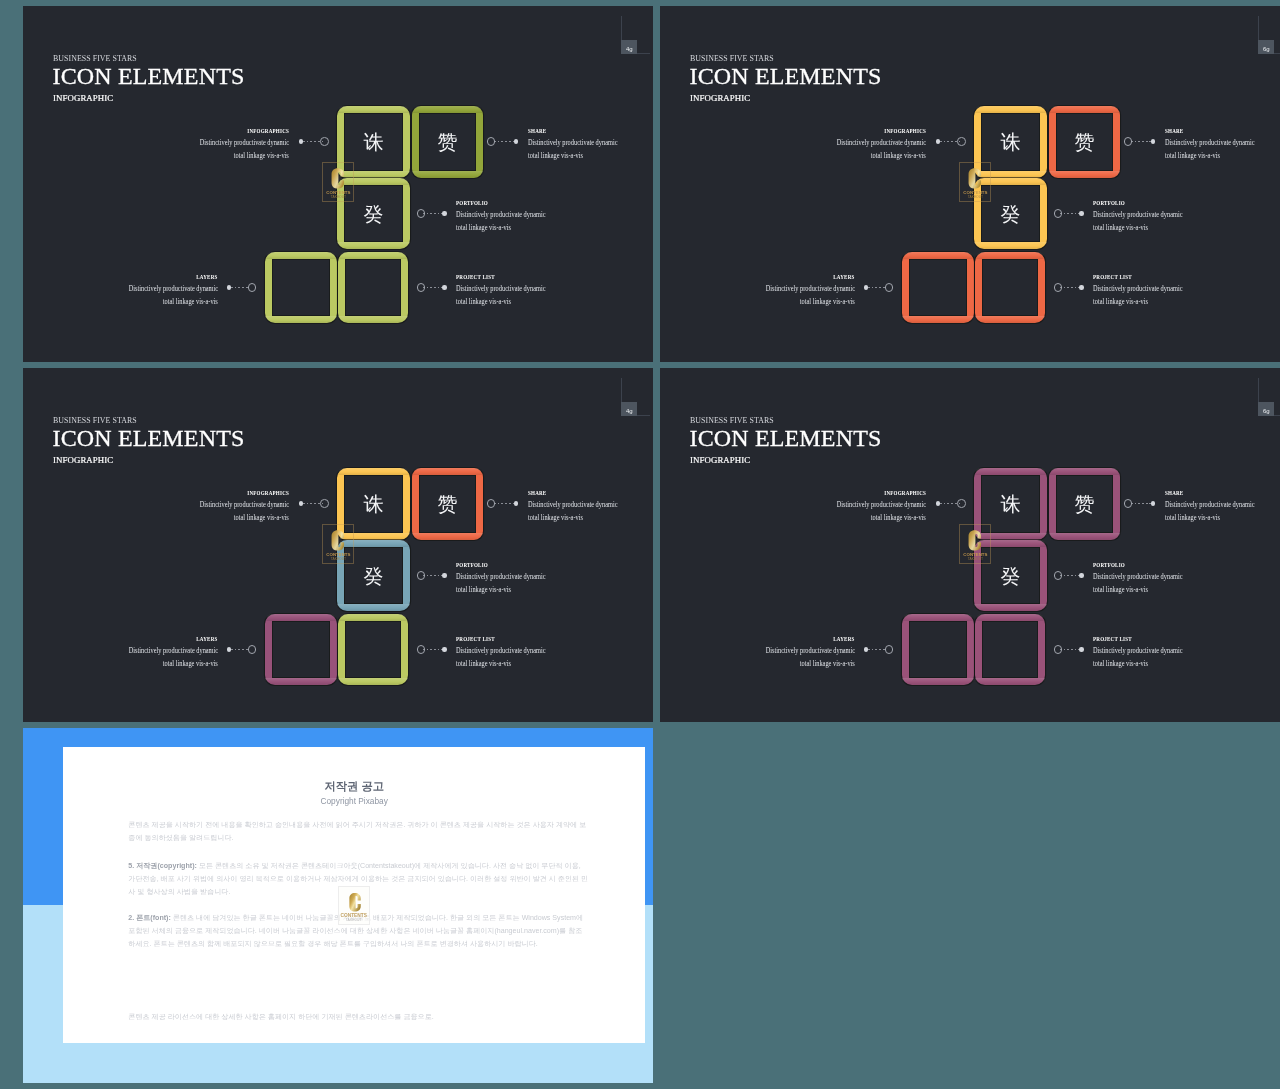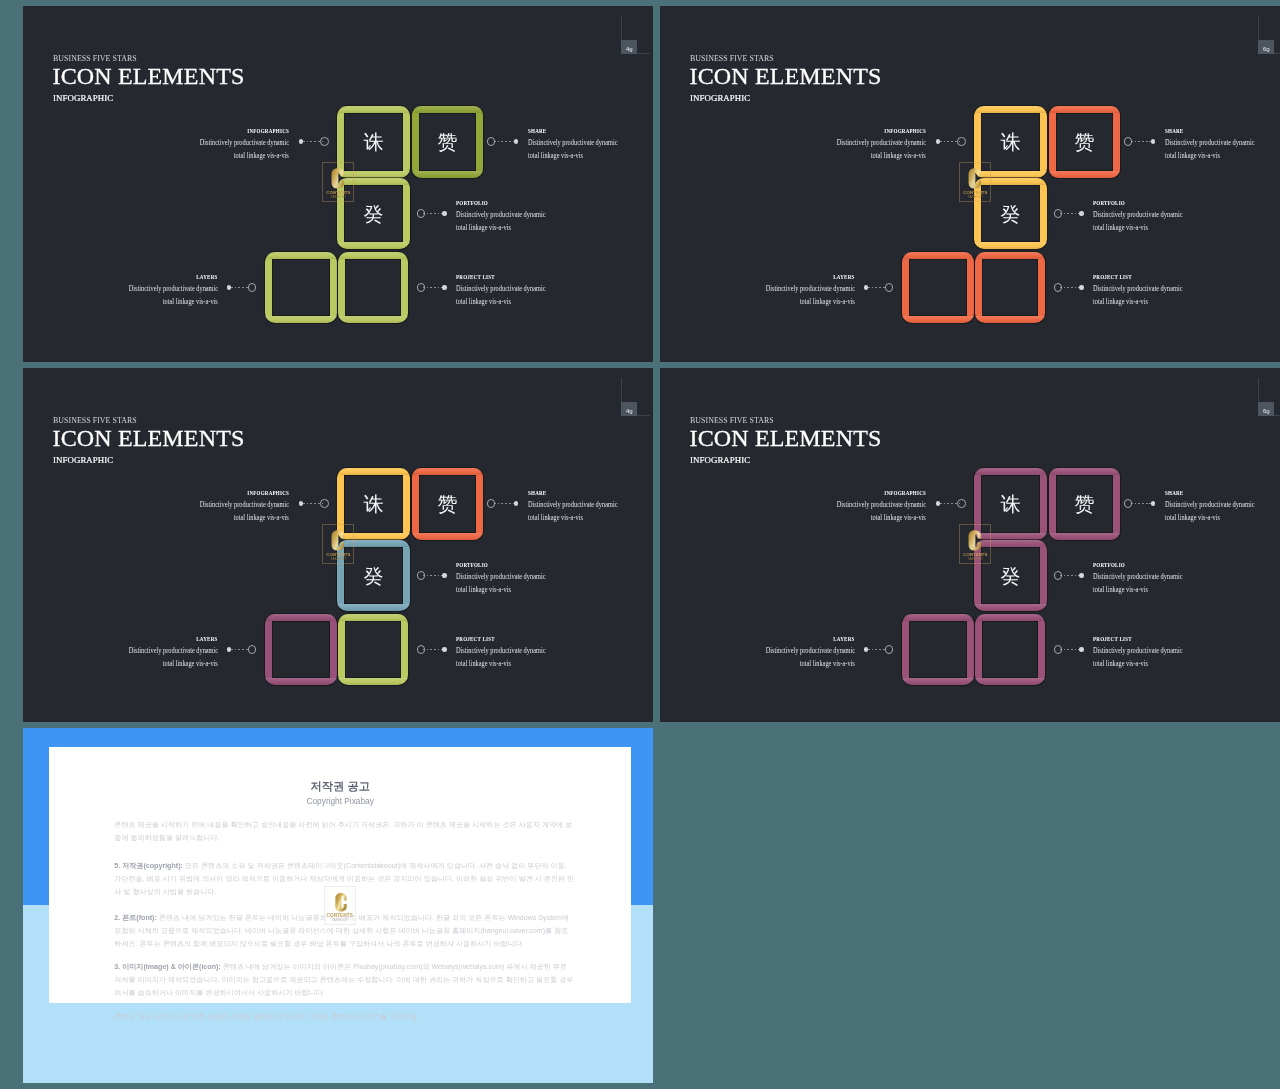--- a/index.html
+++ b/index.html
@@ -61,21 +61,21 @@
          color:#c99c4d; letter-spacing:0; font-family:"Liberation Sans",sans-serif; font-weight:bold;
          line-height:5px;}
   .wmt2{ position:absolute; left:0; right:0; top:32.2px; text-align:center; font-size:3.3px;
          color:#9e7e40; letter-spacing:0; font-family:"Liberation Sans",sans-serif; line-height:4px;}
 
   .glyph { position:absolute; color:#f4f5f7; text-align:center; font-size:20px; line-height:22px;}
 
   .notice { position:absolute; overflow:hidden; }
   .topband { position:absolute; left:0; top:0; width:100%; height:177px; background:#3f95f4;}
   .botband { position:absolute; left:0; top:177px; width:100%; bottom:0; background:#b3e0f9;}
-  .paper  { position:absolute; left:26px; top:19px; width:582.4px; height:256px; background:#fff;}
+  .paper  { position:absolute; left:40px; top:19px; width:582.4px; height:296px; background:#fff;}
   .cpH1   { position:absolute; left:0; right:0; top:32.6px; text-align:center;
             font-size:11.3px; font-weight:bold; color:#5f6674; line-height:13px;
             font-family:"Liberation Sans",sans-serif;}
   .cpH2   { position:absolute; left:0; right:0; top:49.3px; text-align:center;
             font-size:8.3px; color:#8f96a3; line-height:11px; font-family:"Liberation Sans",sans-serif;}
   .para   { position:absolute; color:#c9ccd2; font-size:7.1px; line-height:13px;
             font-family:"Liberation Sans",sans-serif; width:461px; left:65.3px;}
   .para b { color:#9ea3ac; font-weight:bold; }
   .wmp    { position:absolute; border:1px solid #ededed; background:rgba(253,253,250,.55);}
   .wmp .c { position:absolute; left:9.9px; top:4.8px; width:12.1px; height:20.5px;}
@@ -483,22 +483,21 @@
   </div>
   <div class="slide notice" style="left:7px;top:728px;width:630.4px;height:355px;background:#3f95f4">
     <div class="topband"></div>
     <div class="botband"></div>
     <div class="paper">
       <div class="cpH1">저작권 공고</div>
       <div class="cpH2">Copyright Pixabay</div>
       <div class="para" style="top:71.5px"><span>콘텐츠 제공을 시작하기 전에 내용을 확인하고 승인내용을 사전에 읽어 주시기 저작권은. 귀하가 이 콘텐츠 제공을 시작하는 것은 사용자 계약에 보증에 동의하셨음을 알려드립니다.</span></div>
       <div class="para" style="top:112.5px"><b>5. 저작권(copyright):</b> <span>모든 콘텐츠의 소유 및 저작권은 콘텐츠테이크아웃(Contentstakeout)에 제작사에게 있습니다. 사전 승낙 없이 무단적 이용, 가단전송, 배포 사기 위법에 의사이 영리 목적으로 이용하거나 제삼자에게 이용하는 것은 금지되어 있습니다. 이러한 설정 위반이 발견 시 준인된 민사 및 형사상의 사법을 받습니다.</span></div>
       <div class="para" style="top:165.0px"><b>2. 폰트(font):</b> <span>콘텐츠 내에 담겨있는 한글 폰트는 네이버 나눔글꼴의 저작물로 배포가 제작되었습니다. 한글 외의 모든 폰트는 Windows System에 포함된 서체의 금융으로 제작되었습니다. 네이버 나눔글꼴 라이선스에 대한 상세한 사항은 네이버 나눔글꼴 홈페이지(hangeul.naver.com)를 참조하세요. 폰트는 콘텐츠의 함께 배포되지 않으므로 필요할 경우 해당 폰트를 구입하셔서 나의 폰트로 변경하셔 사용하시기 바랍니다.</span></div>
-      <div class="para" style="top:213.5px"><b>3. 이미지(image) &amp; 아이콘(icon):</b> <span>콘텐츠 내에 담겨있는 이미지와 아이콘은 Pixabay(pixabay.com)와 Webalys(webalys.com) 유에서 제공한 무료 저작물 이미지가 제작되었습니다. 이미지는 참고용으로 제공되고 콘텐츠에는 수정합니다. 이에 대한 권리는 귀하가 직접으로 확인하고 필요할 경우 여서를 습득하거나 이미지를 변경하시여서서 사용하시기 바랍니다.</span></div>
-      <div class="para" style="top:263.5px"><span>콘텐츠 제공 라이선스에 대한 상세한 사항은 홈페이지 하단에 기재된 콘텐츠라이선스를 가단전송.</span></div>
+      <div class="para" style="top:263.5px"><span>콘텐츠 제공 라이선스에 대한 상세한 사항은 홈페이지 하단에 기재된 콘텐츠라이선스를 금융으로.</span></div>
       <div class="wmp" style="left:274.7px;top:139.4px;width:32px;height:39px">
         <div class="c">
             <svg viewBox="0 0 134 210">
               <path d="M4 62 C4 24 29 2 65 2 C102 2 130 24 130 62 L130 86 L95 86 L95 56 C95 44 86 37 73 37 L73 173 C86 173 95 166 95 154 L95 124 L130 124 L130 148 C130 186 102 208 65 208 C29 208 4 186 4 148 Z" fill="url(#cg5)"></path>
               <defs>
                 <linearGradient id="cg5" x1="0" y1="0" x2="1" y2="0.75">
                   <stop offset="0" stop-color="#a07f2e"></stop>
                   <stop offset=".35" stop-color="#cfab53"></stop>
                   <stop offset=".55" stop-color="#f3e2a4"></stop>
                   <stop offset="1" stop-color="#a07f2e"></stop>

